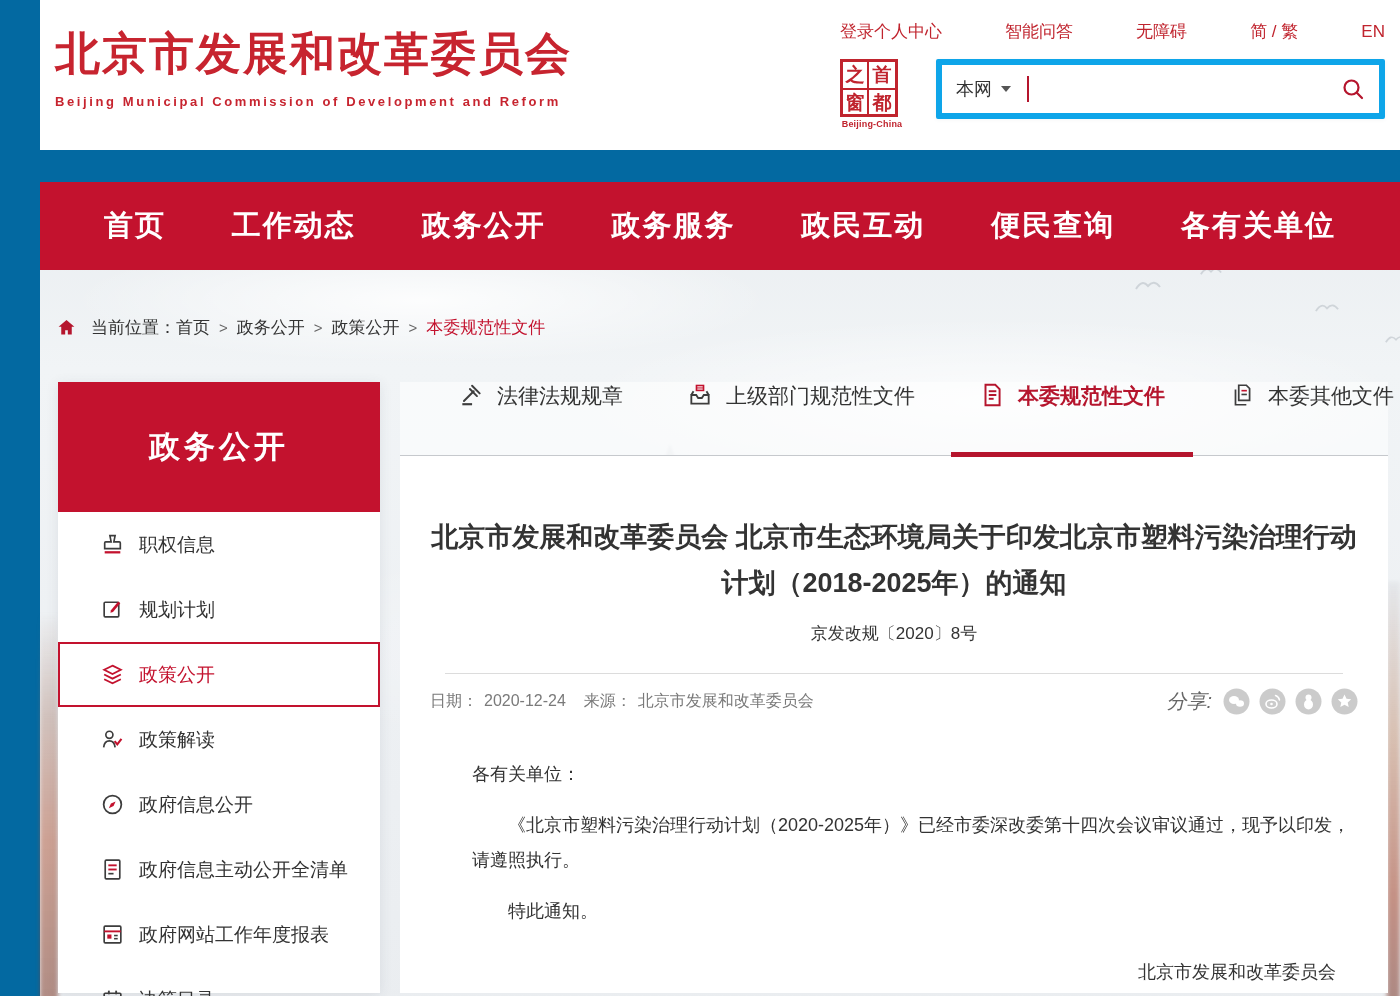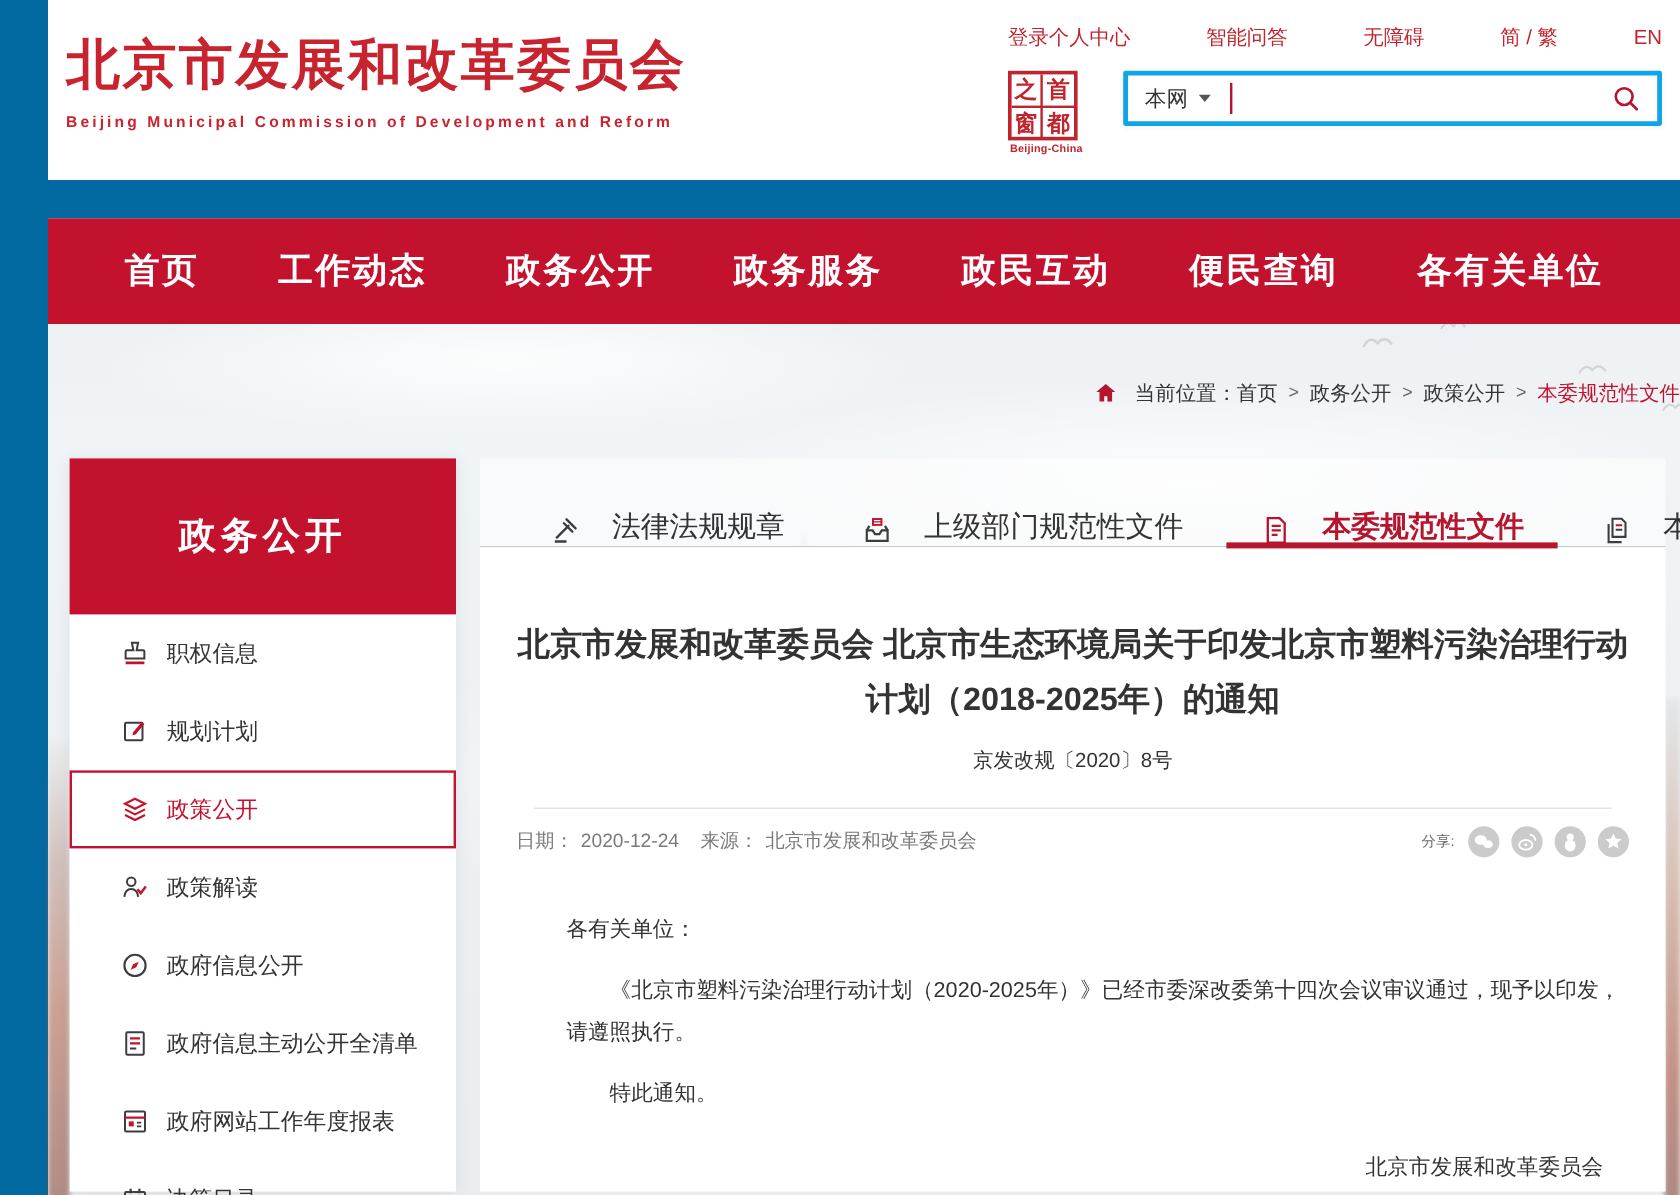--- a/index.html
+++ b/index.html
@@ -16,21 +16,21 @@
   .top-links { display:flex; justify-content:space-between; align-items:center; font-size:17px; color:#c0242e; }
   .top-links a { color:#c0242e; text-decoration:none; cursor:pointer; white-space:nowrap; }
   .search-row { display:flex; margin-top:16px; gap:32px; align-items:flex-start; }
   .seal { width:64px; text-align:center; cursor:pointer; }
   .seal-box { width:58px; height:58px; border:3px solid #c0242e; display:grid; grid-template-columns:1fr 1fr; grid-template-rows:1fr 1fr; background:#fff; }
   .seal-box span { display:flex; align-items:center; justify-content:center; font-size:19px; font-weight:bold; color:#c0242e; }
   .seal-box span:nth-child(1){ border-right:2px solid #c0242e; border-bottom:2px solid #c0242e; }
   .seal-box span:nth-child(2){ border-bottom:2px solid #c0242e; }
   .seal-box span:nth-child(3){ border-right:2px solid #c0242e; }
   .seal-caption { font-size:9px; font-weight:bold; color:#c0242e; margin-top:2px; letter-spacing:0.2px;text-align:center; }
-  .searchbar { flex:1; height:46px; background:#fff; border:4px solid #0ea5e9; border-radius:2px; display:flex; align-items:center; padding:0 14px; box-shadow:0 1px 4px rgba(90,100,120,.06); }
+  .searchbar { flex:1; height:60px; background:#fff; border:6px solid #0ea5e9; border-radius:2px; display:flex; align-items:center; padding:0 14px; box-shadow:0 1px 4px rgba(90,100,120,.06); }
   .scope { display:flex; align-items:center; gap:9px; font-size:18px; color:#333; cursor:pointer; white-space:nowrap; }
   .caret-down { width:0; height:0; border-left:5px solid transparent; border-right:5px solid transparent; border-top:6px solid #555; }
   .caret-line { width:2px; height:26px; background:#b5152d; margin:0 10px 0 16px; }
   .search-input { flex:1; border:none; outline:none; font-size:16px; background:transparent; min-width:0; }
   .search-btn { cursor:pointer; display:flex; align-items:center; }
 
   
   .below { position:relative; height:846px;
     background:
       radial-gradient(ellipse 500px 90px at 28% 14%, rgba(255,255,255,.85), rgba(255,255,255,0) 70%),
@@ -44,55 +44,55 @@
   .deco-left-strip { left:0; top:430px; bottom:0; width:18px;
     background:linear-gradient(180deg, rgba(140,130,140,0) 0%, rgba(160,110,90,.35) 25%, rgba(175,85,55,.5) 55%, rgba(120,55,40,.55) 100%); filter:blur(2px); }
   .deco-right-strip { right:0; top:400px; bottom:0; width:13px;
     background:linear-gradient(180deg, rgba(150,150,160,.1) 0%, rgba(185,120,80,.4) 35%, rgba(165,70,45,.55) 70%, rgba(110,50,40,.55) 100%); filter:blur(2px); }
 
   
   .main-nav { position:relative; z-index:2; margin-top:32px; height:88px; background:#c3122e; display:flex; align-items:center; justify-content:space-between; padding:0 64px; }
   .main-nav a { color:#fff; font-size:29px; font-weight:bold; letter-spacing:2px; text-decoration:none; cursor:pointer; white-space:nowrap; }
 
   
-  .breadcrumb { position:relative; z-index:2; margin:46px 0 0 16px; display:flex; align-items:center; font-size:17px; color:#333;justify-content:flex-end; }
+  .breadcrumb { position:relative; z-index:2; margin:46px 0 0 16px; display:flex; align-items:center; font-size:17px; color:#333; }
   .breadcrumb .home-ico { margin-right:14px; display:flex; }
   .breadcrumb a { color:#333; text-decoration:none; cursor:pointer; }
   .breadcrumb .sep { margin:0 9px; color:#666; font-size:15px; }
   .breadcrumb .current { color:#c3122e; }
 
   
   .layout { position:relative; z-index:1; display:flex; gap:20px; padding:0 12px 0 18px; margin-top:43px; height:611px; }
 
   
   .sidebar { width:322px; flex-shrink:0; background:#fff; box-shadow:0 2px 12px rgba(60,70,90,.10); }
   .sidebar-title { height:130px; background:#c3122e; color:#fff; font-size:31px; font-weight:bold; letter-spacing:4px; display:flex; align-items:center; justify-content:center; }
   .side-item { height:65px; display:flex; align-items:center; gap:14px; padding-left:40px; font-size:19px; color:#333; cursor:pointer; border:2px solid transparent; }
   .side-item .ico { width:25px; height:25px; flex-shrink:0; display:flex; }
   .side-item.active { border-color:#c3122e; color:#c3122e; }
   .side-item span.lbl { white-space:nowrap; }
 
   
   .main-col { flex:1; display:flex; flex-direction:column; min-width:0; }
   .tabbar { height:74px; display:flex; align-items:center; padding-left:26px; background:rgba(255,255,255,.55); border-bottom:1px solid #c6c9cd; }
-  .tab { position:relative; height:100%; display:flex; align-items:flex-end; gap:26px; padding:0 32px; font-size:24px; color:#333; cursor:pointer; white-space:nowrap; }
+  .tab { position:relative; height:100%; display:flex; align-items:flex-start; gap:13px; padding:0 32px; font-size:21px; color:#333; cursor:pointer; white-space:nowrap; }
   .tab .ico { display:flex; }
   .tab.active { color:#b5152d; font-weight:bold; }
   .tab.active::after { content:""; position:absolute; left:4px; right:4px; bottom:-2px; height:5px; background:#b5152d; }
   .tab-sep { width:1px; height:24px; background:#c8cbd0; }
 
   .card { flex:1; background:#fff; padding:0 30px; }
   .article-title { margin:58px auto 0; max-width:950px; text-align:center; font-size:27px; font-weight:bold; color:#333; line-height:46px; }
   .doc-number { margin-top:16px; text-align:center; font-size:17px; color:#333; }
   .meta-divider { margin:28px 15px 0; border-top:1px solid #dcdcdc; }
   .meta-row { display:flex; justify-content:space-between; align-items:center; padding:14px 0 0; font-size:16px; color:#7a7a7a; }
   .meta-left span { margin-right:6px; }
   .meta-left .gap { margin-right:18px; }
   .share { display:flex; align-items:center; gap:9px; color:#666; }
-  .share-label { font-size:12px; color:#666; margin-right:2px; }
+  .share-label { font-size:20px; color:#666; margin-right:2px;font-style:italic; }
   .share-ico { width:27px; height:27px; cursor:pointer; display:flex; }
 
   .body-text { margin-top:42px; font-size:18px; color:#333; line-height:1.95; }
   .body-text p { margin-bottom:16px;margin-left:42px; }
   .body-text .indent { text-indent:2em; }
   .signature { margin-top:26px; text-align:right; padding-right:22px; font-size:18px; color:#333; }
 </style>
 </head>
 <body>
 

